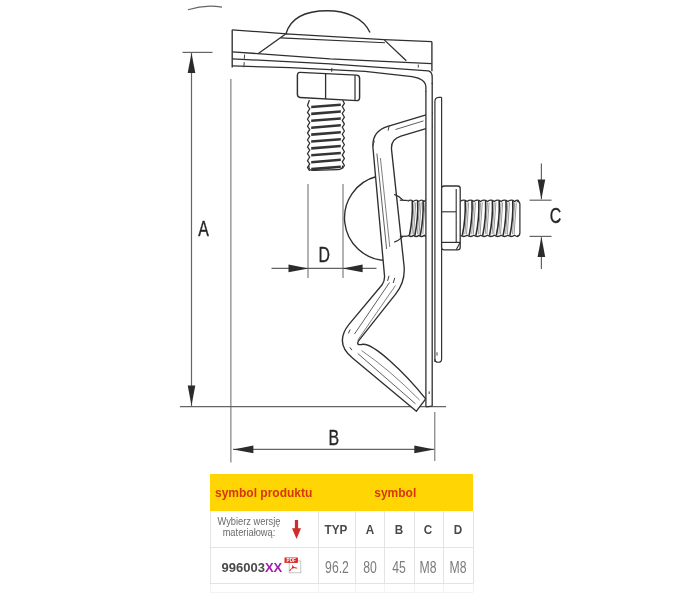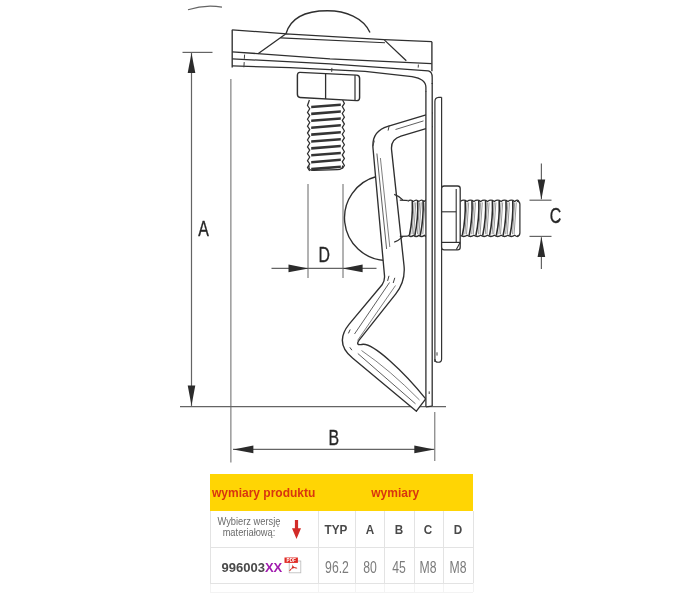--- a/index.html
+++ b/index.html
@@ -136,22 +136,22 @@
 <path d="M 311.2,160.9 L 340.8,158.6 L 340.8,161.1 L 311.2,163.5 Z" fill="#343434"></path>
 <path d="M 311.2,167.8 L 340.8,165.5 L 340.8,168.0 L 311.2,170.4 Z" fill="#343434"></path>
 <path d="M 309.4,100.0 L 307.5,105.5 L 309.7,108.7 L 307.5,112.4 L 309.7,115.6 L 307.5,119.3 L 309.7,122.5 L 307.5,126.2 L 309.7,129.4 L 307.5,133.1 L 309.7,136.3 L 307.5,140.0 L 309.7,143.2 L 307.5,146.9 L 309.7,150.1 L 307.5,153.8 L 309.7,157.0 L 307.5,160.7 L 309.7,163.9 L 307.5,167.6 L 309.7,170.8 " fill="none" stroke="#2f2f2f" stroke-width="1.25" stroke-linejoin="miter" stroke-linecap="butt"></path>
 <path d="M 342.6,100.0 L 344.40000000000003,103.4 L 342.3,106.6 L 344.40000000000003,110.3 L 342.3,113.5 L 344.40000000000003,117.2 L 342.3,120.4 L 344.40000000000003,124.1 L 342.3,127.3 L 344.40000000000003,131.0 L 342.3,134.2 L 344.40000000000003,137.9 L 342.3,141.1 L 344.40000000000003,144.8 L 342.3,148.0 L 344.40000000000003,151.7 L 342.3,154.9 L 344.40000000000003,158.6 L 342.3,161.8 L 344.40000000000003,165.5 L 342.3,168.7 " fill="none" stroke="#2f2f2f" stroke-width="1.25" stroke-linejoin="miter" stroke-linecap="butt"></path>
 <path d="M 308.9,166 Q 308.3,170.6 313.5,170.4 L 337.5,169.6 Q 343.0,169.4 342.6,165.5" fill="none" stroke="#2f2f2f" stroke-width="1.25" stroke-linejoin="round" stroke-linecap="butt"></path>
 <path d="M 300,72.4 L 356.5,75.1 Q 359.6,75.3 359.6,78.3 L 359.6,97.6 Q 359.6,100.7 356.5,100.6 L 300,97.5 Q 297.4,97.3 297.4,94.3 L 297.4,75.5 Q 297.4,72.3 300,72.4 Z" fill="white" stroke="#303030" stroke-width="1.45"></path>
 <line x1="325.6" y1="73.6" x2="325.6" y2="99.0" stroke="#2f2f2f" stroke-width="1.3" stroke-linecap="butt"></line>
 <line x1="355.0" y1="75.2" x2="355.0" y2="100.4" stroke="#2f2f2f" stroke-width="1.2" stroke-linecap="butt"></line>
 </svg>
 <div style="position:absolute;left:209.6px;top:473.5px;width:263.29999999999995px;height:37.30000000000001px;background:#ffd504;"></div>
-<div style="position:absolute;left:209.6px;top:486px;width:108.1px;text-align:center;font:bold 12px 'Liberation Sans',sans-serif;color:#d8350f;">wymiary produktu</div>
-<div style="position:absolute;left:317.7px;top:486px;width:155.2px;text-align:center;font:bold 12px 'Liberation Sans',sans-serif;color:#d8350f;">wymiary</div>
+<div style="position:absolute;left:209.6px;top:486px;width:108.1px;text-align:center;font:bold 12px 'Liberation Sans',sans-serif;color:#d8350f;">symbol produktu</div>
+<div style="position:absolute;left:317.7px;top:486px;width:155.2px;text-align:center;font:bold 12px 'Liberation Sans',sans-serif;color:#d8350f;">symbol</div>
 <div style="position:absolute;left:209.6px;top:510.8px;width:1px;height:72.59999999999997px;background:#e3e3e3;"></div>
 <div style="position:absolute;left:209.6px;top:583.4px;width:1px;height:9.0px;background:#f3f3f3;"></div>
 <div style="position:absolute;left:317.7px;top:510.8px;width:1px;height:72.59999999999997px;background:#e3e3e3;"></div>
 <div style="position:absolute;left:317.7px;top:583.4px;width:1px;height:9.0px;background:#f3f3f3;"></div>
 <div style="position:absolute;left:354.9px;top:510.8px;width:1px;height:72.59999999999997px;background:#e3e3e3;"></div>
 <div style="position:absolute;left:354.9px;top:583.4px;width:1px;height:9.0px;background:#f3f3f3;"></div>
 <div style="position:absolute;left:384.0px;top:510.8px;width:1px;height:72.59999999999997px;background:#e3e3e3;"></div>
 <div style="position:absolute;left:384.0px;top:583.4px;width:1px;height:9.0px;background:#f3f3f3;"></div>
 <div style="position:absolute;left:413.5px;top:510.8px;width:1px;height:72.59999999999997px;background:#e3e3e3;"></div>
 <div style="position:absolute;left:413.5px;top:583.4px;width:1px;height:9.0px;background:#f3f3f3;"></div>

